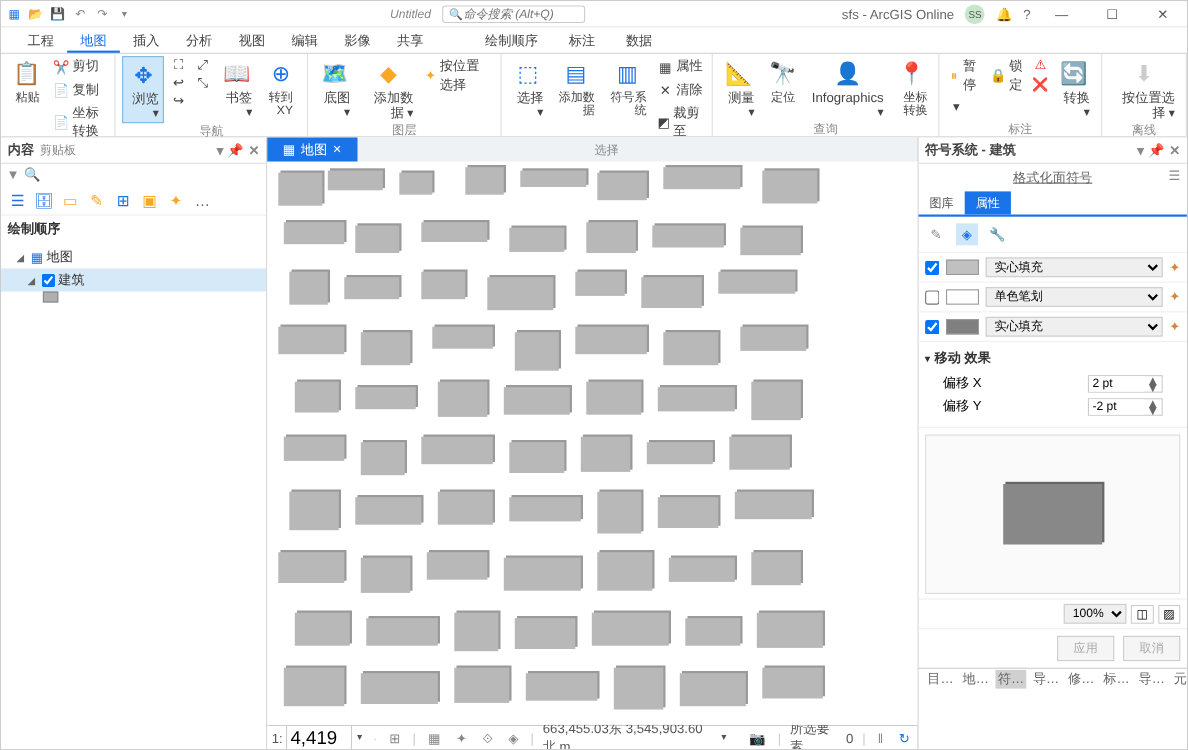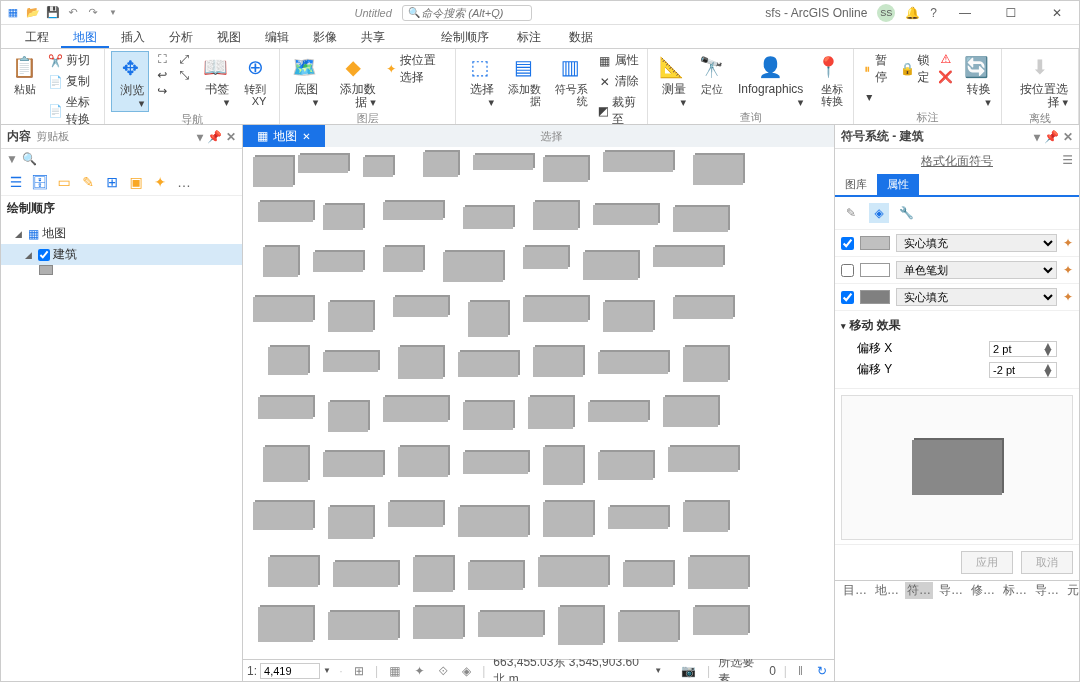--- a/index.html
+++ b/index.html
@@ -52,21 +52,21 @@
 .tree-sub { padding-left: 38px; }
 .swatch-small { width: 14px; height: 10px; background: #b0b0b0; border: 1px solid #888;}
 
 .map-area { flex: 1; display: flex; flex-direction: column; background: #fff; }
 .map-tabs { height: 22px; display: flex; background: #eef2f5; }
 .map-tab { background: #1a73e8; color: #fff; padding: 2px 14px; display: flex; align-items: center; gap: 5px; font-size: 11px; }
 .map-tab .close { font-size: 10px; }
 .map-canvas { flex: 1; background: #fff; position: relative; overflow: hidden; }
 .map-statusbar { height: 22px; border-top: 1px solid #ccc; display: flex; align-items: center; padding: 0 4px; font-size: 11px; color: #555; background: #fff; gap: 8px;}
 .map-statusbar .scale-box { display: flex; align-items: center; gap: 3px; }
-.map-statusbar .scale-box input { border: 1px solid #ccc; width: 60px; padding: 1px 3px; font-size: 11px;}
+.map-statusbar .scale-box input { border: 1px solid #ccc; width: 60px; padding: 1px 3px; font-size: 17px;}
 .map-statusbar .sep { color: #ccc; }
 .map-statusbar .flex1 { flex: 1; }
 .map-statusbar .sbicon { color: #888; padding: 0 3px; }
 
 .building { position: absolute; background: #b8b8b8; box-shadow: 2px -2px 0 #9a9a9a; }
 
 .symbology-panel { width: 245px; background: #fff; border-left: 1px solid #ccc; display: flex; flex-direction: column; }
 .sym-subtitle { text-align: center; padding: 4px; color: #666; font-size: 11px; position: relative; text-decoration: underline; }
 .sym-subtitle .menu-icon { position: absolute; right: 6px; top: 4px; color: #888; }
 .sym-tabs { display: flex; border-bottom: 2px solid #1a73e8; }
@@ -532,20 +532,25 @@
               <span>▲</span>
               <span>▼</span>
             </div>
         </div>
       </div>
     </div>
     <hr style="border:none;border-top:1px solid #eee;margin:2px 0">
     <div class="preview-box">
       <div class="preview-shape"></div>
     </div>
+    <div class="zoom-row">
+      <select><option>100%</option></select>
+      <span class="zbtn">◫</span>
+      <span class="zbtn">▨</span>
+    </div>
     <div class="apply-row">
       <button disabled="">应用</button>
       <button disabled="">取消</button>
     </div>
     <div class="bottom-tabs">
       <span>目…</span>
       <span>地…</span>
       <span class="active">符…</span>
       <span>导…</span>
       <span>修…</span>

